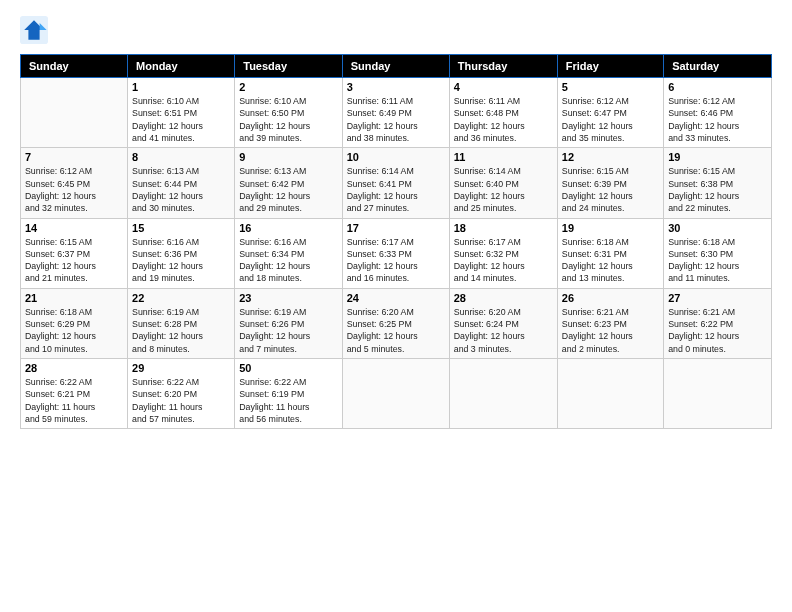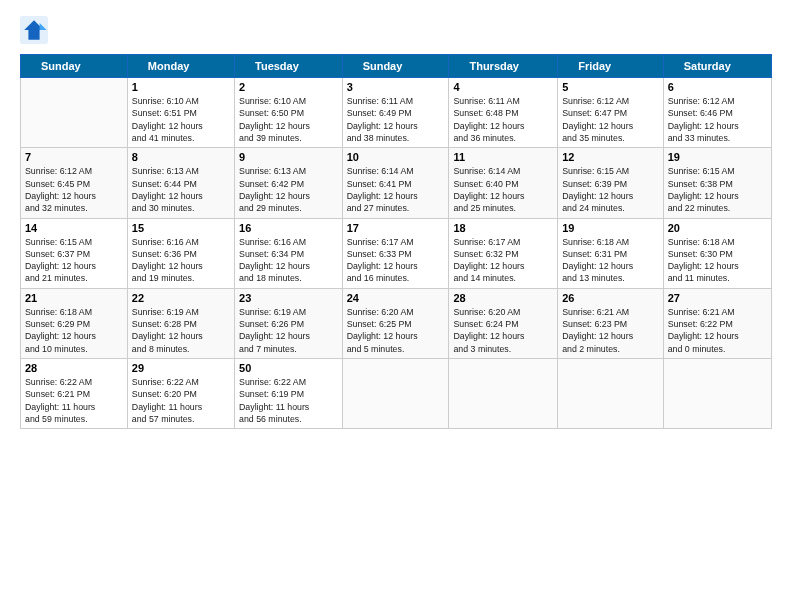--- a/index.html
+++ b/index.html
@@ -51,23 +51,23 @@
     .location-title {
       font-size: 14px;
       color: #555;
     }
     table {
       width: 100%;
       border-collapse: collapse;
       font-size: 9.5px;
     }
     thead tr th {
-      background-color: #0369a1;
+      background-color: #000000;
       color: #fff;
-      padding: 5px 20px;
+      padding: 5px 8px;
       text-align: left;
       font-size: 11px;
       font-weight: bold;
       border: 1px solid #1565c0;
     }
     tbody tr td {
       border: 1px solid #ccc;
       vertical-align: top;
       padding: 3px 4px;
       width: 113px;
@@ -259,21 +259,21 @@
 and 14 minutes.</div>
           </td>
           <td>
             <span class="day-num">19</span>
             <div class="day-info" style="white-space: pre-line;">Sunrise: 6:18 AM
 Sunset: 6:31 PM
 Daylight: 12 hours
 and 13 minutes.</div>
           </td>
           <td>
-            <span class="day-num">20</span>
+            <span class="day-num">30</span>
             <div class="day-info" style="white-space: pre-line;">Sunrise: 6:18 AM
 Sunset: 6:30 PM
 Daylight: 12 hours
 and 11 minutes.</div>
           </td>
         </tr>
         <tr>
           <td>
             <span class="day-num">21</span>
             <div class="day-info" style="white-space: pre-line;">Sunrise: 6:18 AM

